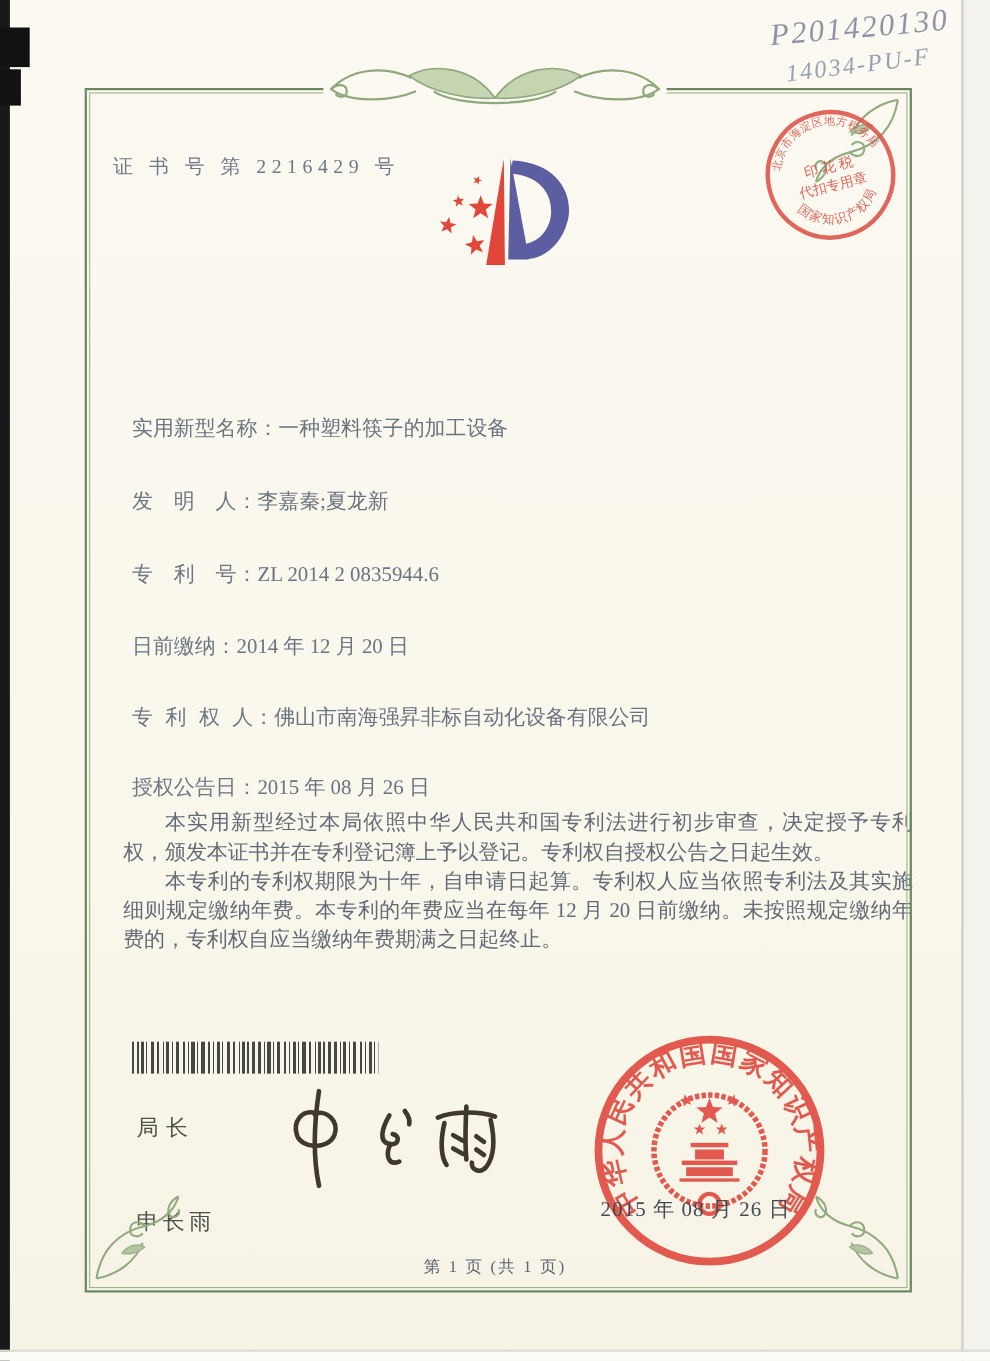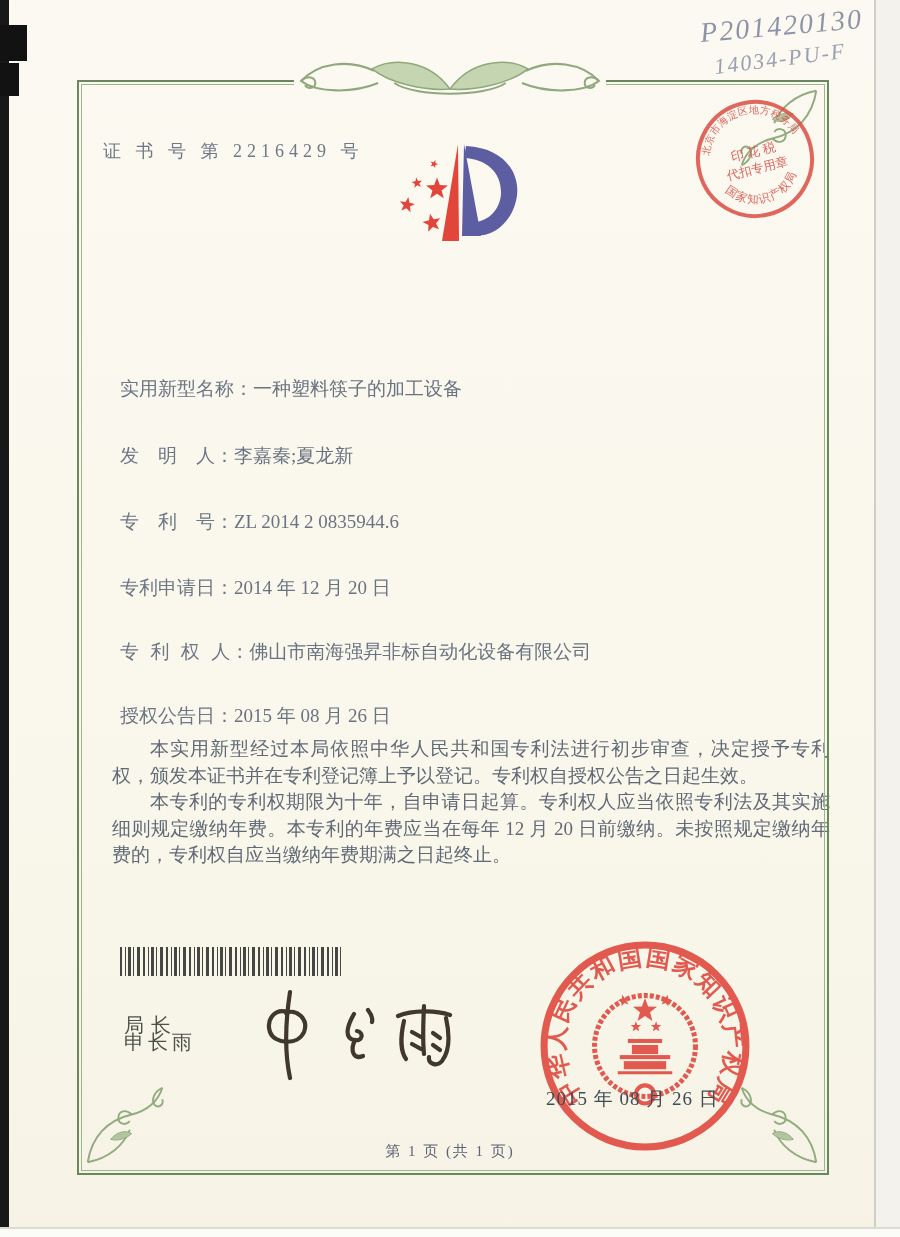--- a/index.html
+++ b/index.html
@@ -33,21 +33,21 @@
   .taxstamp{left:690px;top:94px;z-index:4;opacity:.88;transform:rotate(-14deg);}
   .title{left:100px;top:261px;width:700px;text-align:center;font-size:46px;font-weight:600;letter-spacing:13px;color:#4b4a45;}
   .field{left:120px;width:690px;font-size:19px;color:#6a7380;white-space:nowrap;}
   .f0{top:376px;} .f1{top:443px;} .f2{top:509px;} .f3{top:575px;} .f4{top:639px;} .f5{top:703px;}
   .field .lab{color:#6d7683;font-family:Liberation Mono, monospace;}
   .paras{left:112px;top:736px;width:718px;font-size:19px;line-height:26.5px;color:#616a76;text-align:justify;}
   .paras p{margin:0;text-indent:2em;}
   .barcode{left:120px;top:947px;width:224px;height:29px;opacity:.88;
     background:repeating-linear-gradient(90deg,#2e2e2e 0 2px,transparent 2px 5px,#2e2e2e 5px 6px,transparent 6px 8px,#2e2e2e 8px 11px,transparent 11px 13px,#2e2e2e 13px 14px,transparent 14px 17px,#2e2e2e 17px 20px,transparent 20px 23px);}
   .dir-t{left:124px;top:1012px;font-size:20px;letter-spacing:7px;color:#4d5249;}
-  .dir-n{left:124px;top:1029px;font-size:20px;letter-spacing:4px;color:#4d5249;}
+  .dir-n{left:124px;top:1097px;font-size:20px;letter-spacing:4px;color:#4d5249;}
   .sig{left:250px;top:988px;z-index:3;}
   .seal{left:537px;top:938px;z-index:2;opacity:.93;}
   .issue-date{left:546px;top:1086px;font-size:19px;color:#414b55;letter-spacing:1px;z-index:5;}
   .footer{left:100px;top:1142px;width:700px;text-align:center;font-size:15px;letter-spacing:2px;color:#5d6573;}
 </style>
 </head>
 <body>
 
 <div class="page">
 
@@ -138,21 +138,21 @@
       <text font-size="11.5" letter-spacing="1"><textPath href="#taxBot" startOffset="50%" text-anchor="middle">国家知识产权局</textPath></text>
       <text x="65" y="62" font-size="13" text-anchor="middle">印 花 税</text>
       <text x="65" y="79" font-size="12.5" text-anchor="middle">代扣专用章</text>
     </g>
   </svg>
 
 
   <div class="abs field f0"><span class="lab">实用新型名称：</span><span>一种塑料筷子的加工设备</span></div>
   <div class="abs field f1"><span class="lab">发　明　人：</span><span>李嘉秦;夏龙新</span></div>
   <div class="abs field f2"><span class="lab">专　利　号：</span><span>ZL 2014 2 0835944.6</span></div>
-  <div class="abs field f3"><span class="lab">专利申请日：</span><span>2014 年 12 月 20 日</span></div>
+  <div class="abs field f3"><span class="lab">日前缴纳：</span><span>2014 年 12 月 20 日</span></div>
   <div class="abs field f4"><span class="lab">专 利 权 人：</span><span>佛山市南海强昇非标自动化设备有限公司</span></div>
   <div class="abs field f5"><span class="lab">授权公告日：</span><span>2015 年 08 月 26 日</span></div>
 
   <div class="abs paras">
     <p>本实用新型经过本局依照中华人民共和国专利法进行初步审查，决定授予专利权，颁发本证书并在专利登记簿上予以登记。专利权自授权公告之日起生效。</p>
     <p>本专利的专利权期限为十年，自申请日起算。专利权人应当依照专利法及其实施细则规定缴纳年费。本专利的年费应当在每年 12 月 20 日前缴纳。未按照规定缴纳年费的，专利权自应当缴纳年费期满之日起终止。</p>
   </div>
 
   <div class="abs barcode"></div>
 

